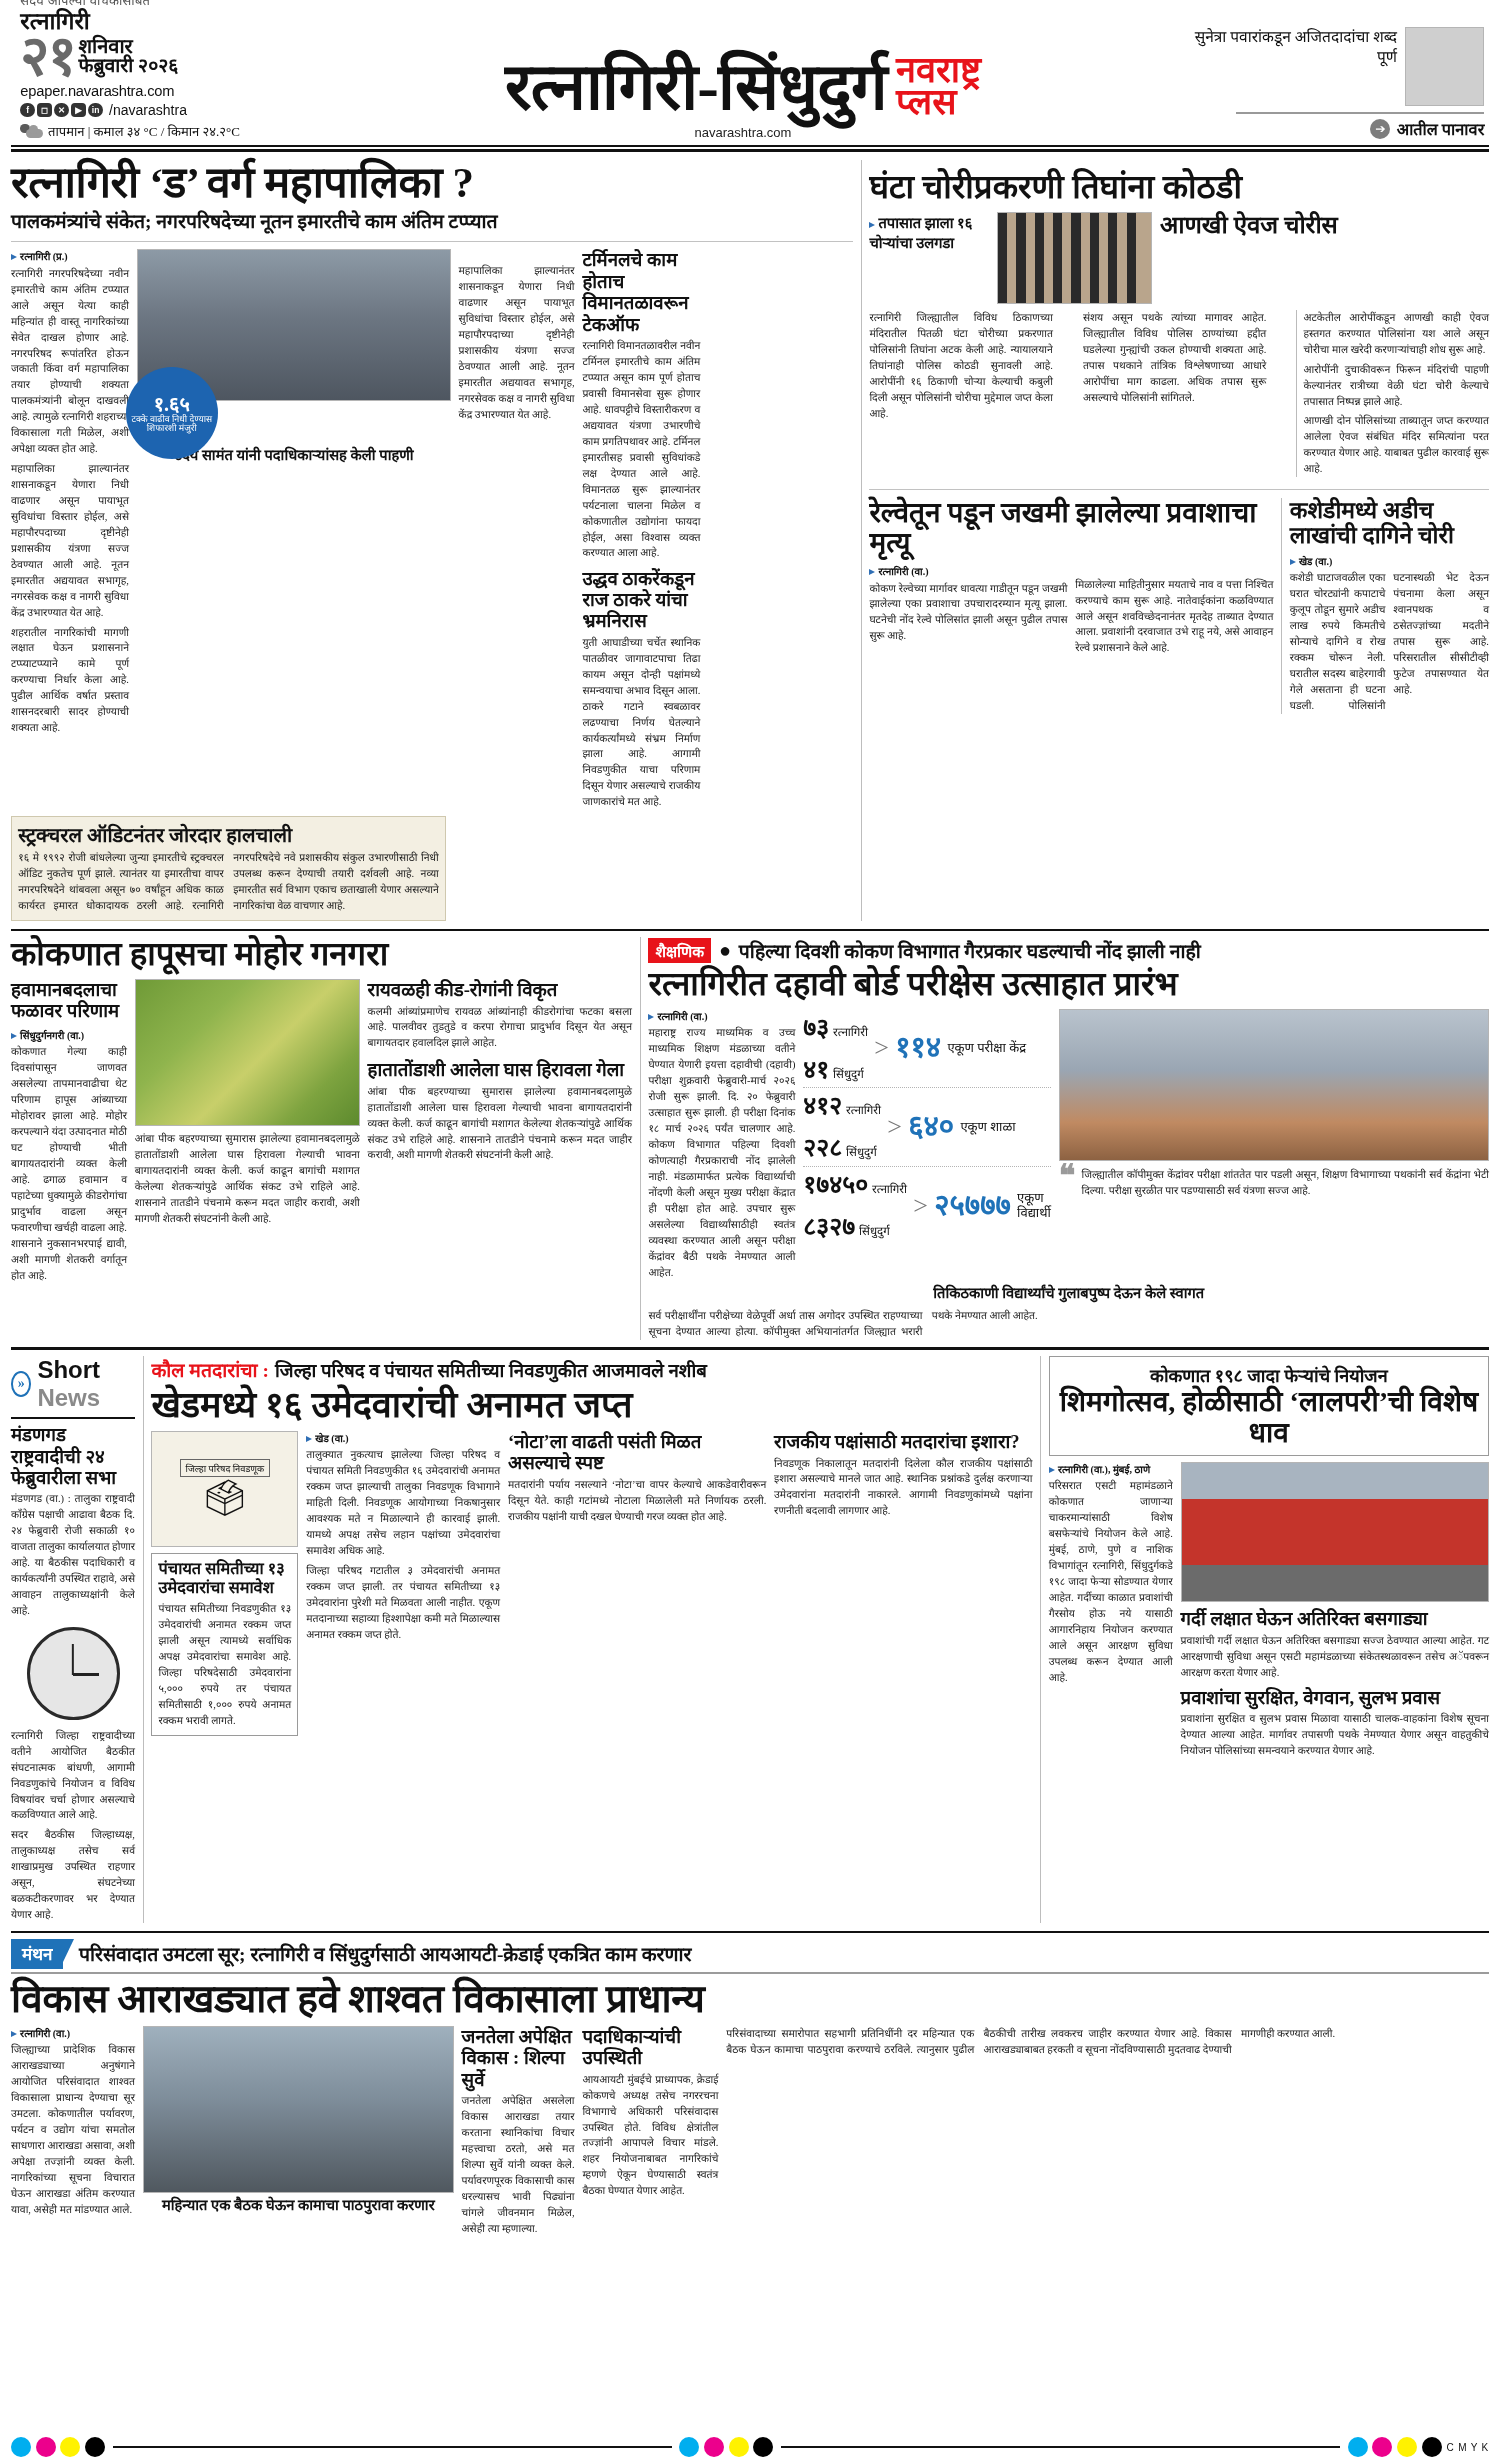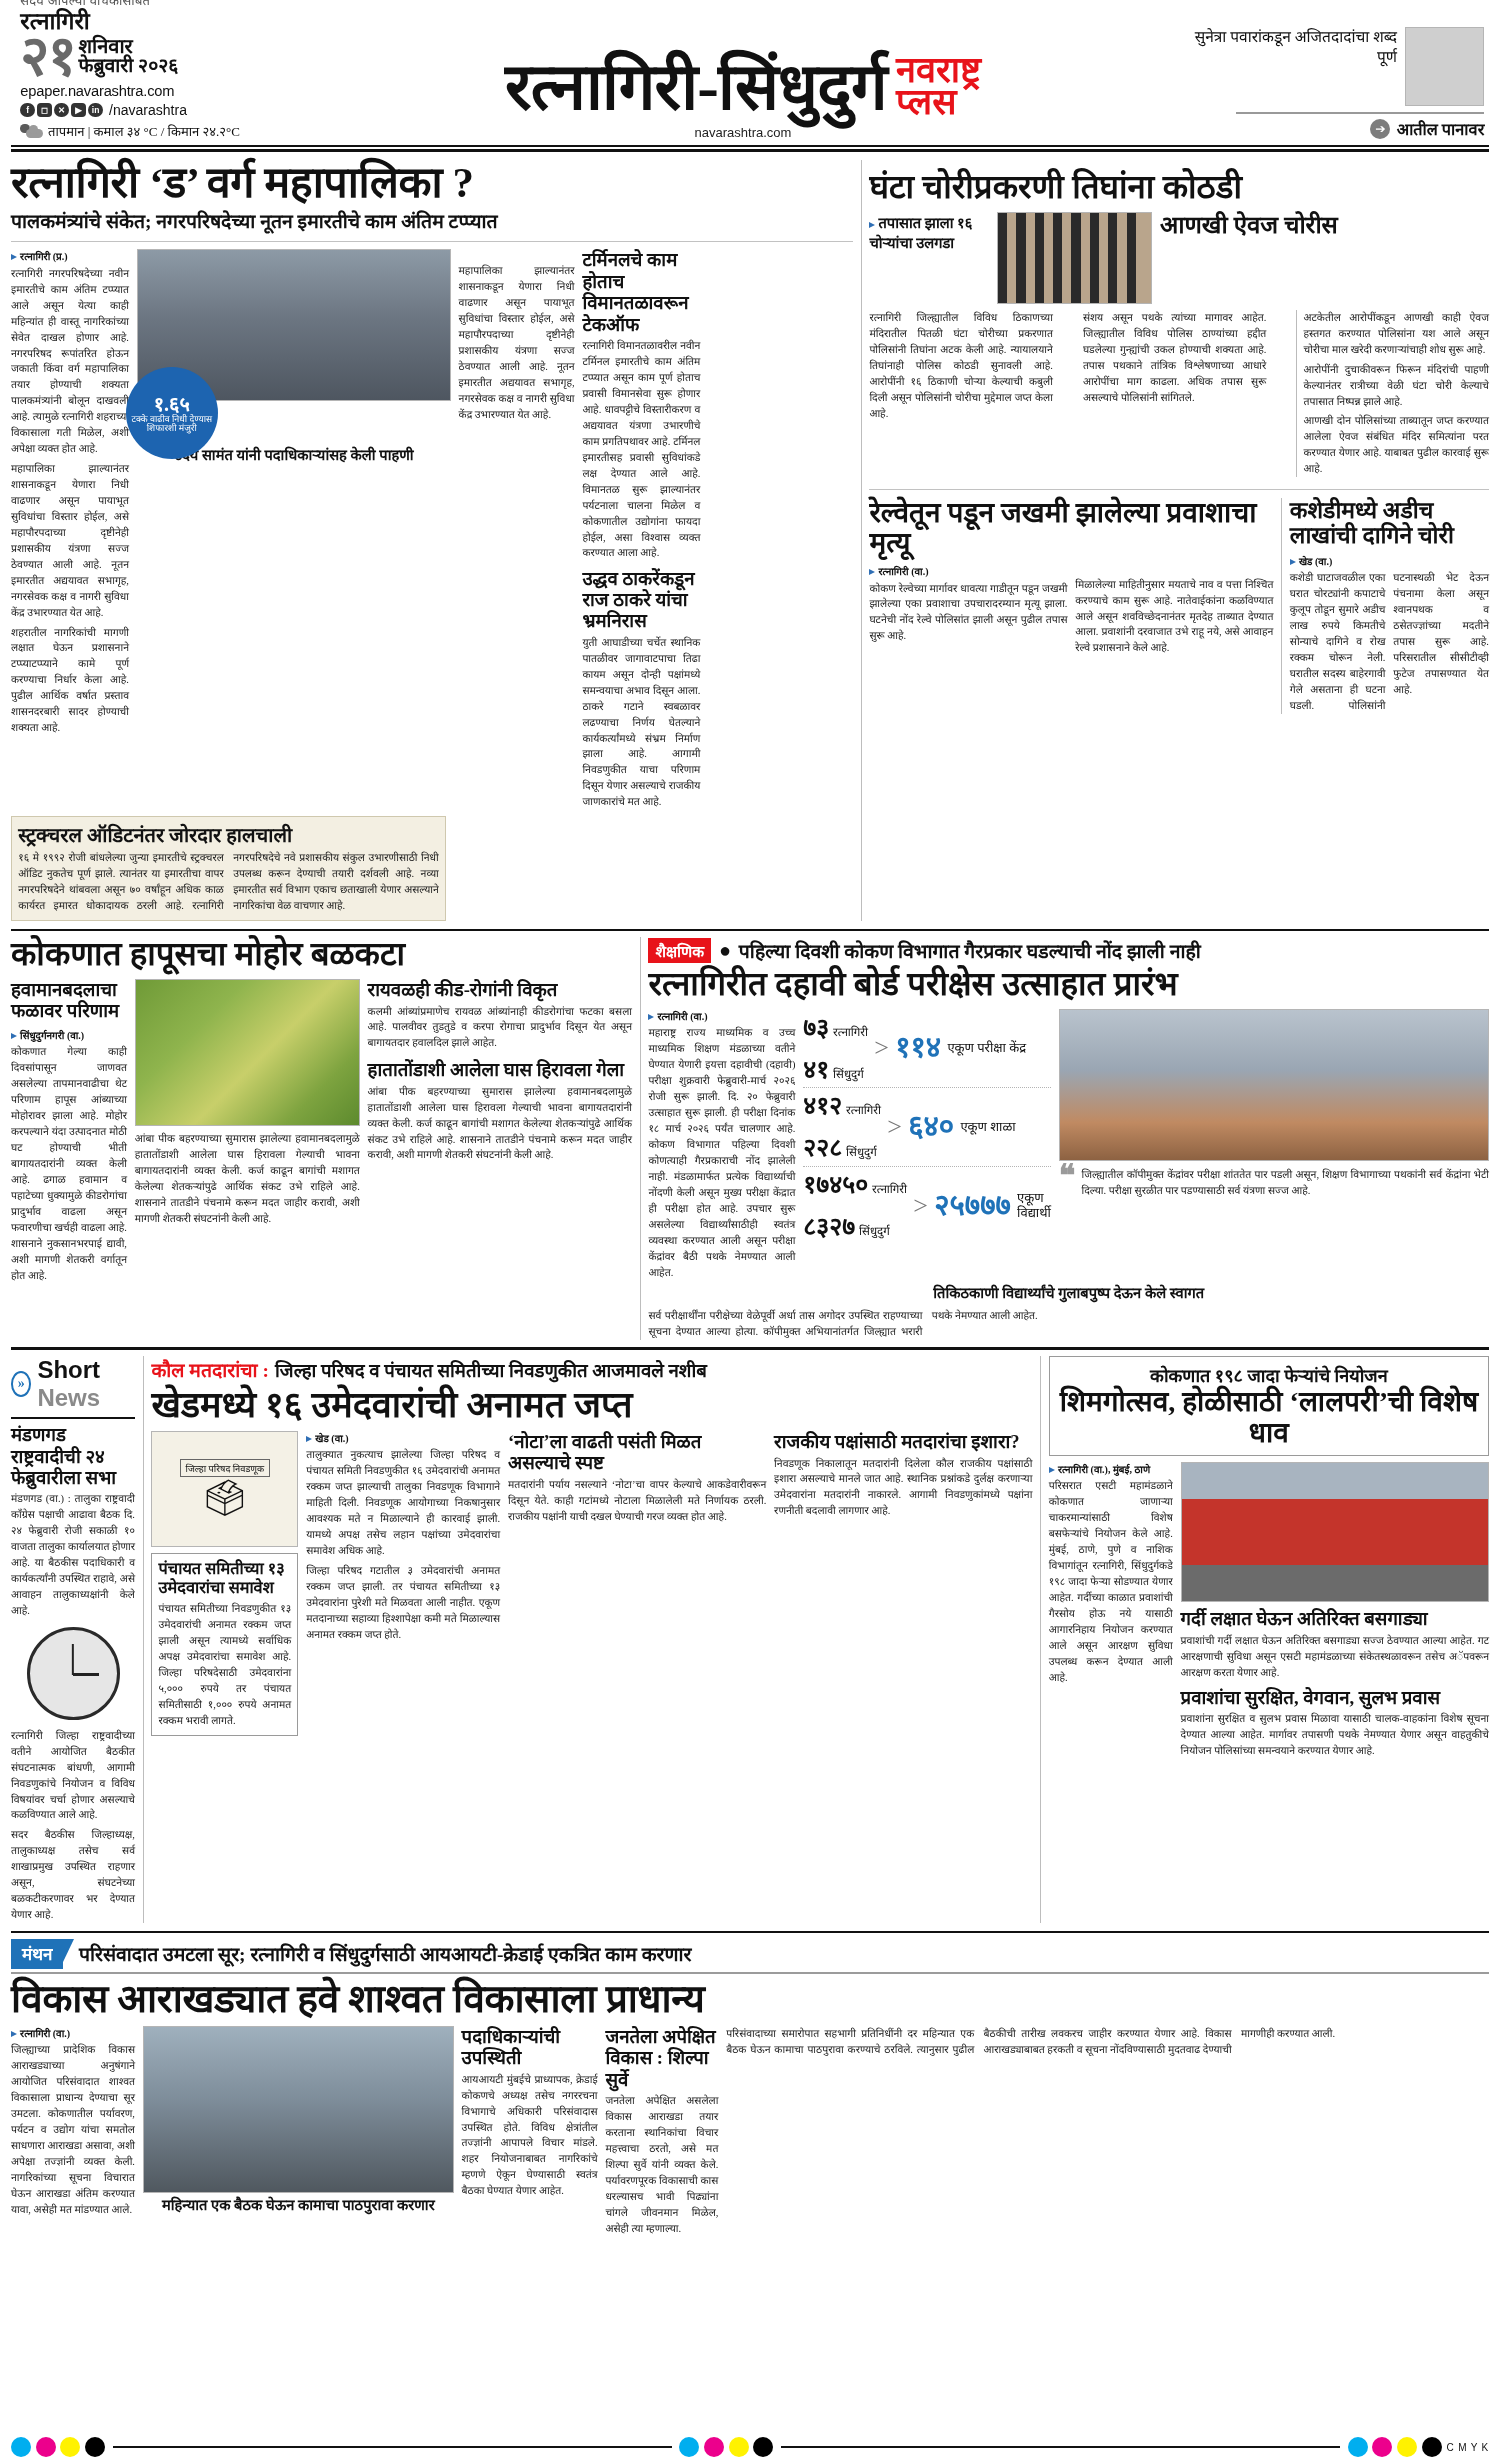--- a/index.html
+++ b/index.html
@@ -311,21 +311,21 @@
         </div>
       </div>
     </div>
   </div>
 
   <div class="hsep2"></div>
 
   <div class="cols">
 
     <div style="width:621px;">
-      <h2 class="head">कोकणात हापूसचा मोहोर बळकटा</h2>
+      <h2 class="head">कोकणात हापूसचा मोहोर गनगरा</h2>
       <div class="colset" style="margin-top:6.2px;">
         <div style="flex:0 0 116px;">
           <h4 class="head">हवामानबदलाचा फळावर परिणाम</h4>
           <div class="byline" style="margin-top:6.2px;">
             <span class="dateline-dot"></span><span>सिंधुदुर्गनगरी (वा.)</span>
           </div>
           <div class="bodytext" style="margin-top:2.3px;">कोकणात गेल्या काही दिवसांपासून जाणवत असलेल्या तापमानवाढीचा थेट परिणाम हापूस आंब्याच्या मोहोरावर झाला आहे. मोहोर करपल्याने यंदा उत्पादनात मोठी घट होण्याची भीती बागायतदारांनी व्यक्त केली आहे. ढगाळ हवामान व पहाटेच्या धुक्यामुळे कीडरोगांचा प्रादुर्भाव वाढला असून फवारणीचा खर्चही वाढला आहे. शासनाने नुकसानभरपाई द्यावी, अशी मागणी शेतकरी वर्गातून होत आहे.</div>
         </div>
         <div style="flex:0 0 225px;">
           <div class="photo ph-mango" style="height:147px;"></div>
@@ -524,28 +524,28 @@
           <span class="dateline-dot"></span><span>रत्नागिरी (वा.)</span>
         </div>
         <div class="bodytext" style="margin-top:2.3px;">जिल्ह्याच्या प्रादेशिक विकास आराखड्याच्या अनुषंगाने आयोजित परिसंवादात शाश्वत विकासाला प्राधान्य देण्याचा सूर उमटला. कोकणातील पर्यावरण, पर्यटन व उद्योग यांचा समतोल साधणारा आराखडा असावा, अशी अपेक्षा तज्ज्ञांनी व्यक्त केली. नागरिकांच्या सूचना विचारात घेऊन आराखडा अंतिम करण्यात यावा, असेही मत मांडण्यात आले.</div>
       </div>
 
       <div style="flex:0 0 311px;">
         <div class="photo ph-panel" style="height:167px;"></div>
         <div class="capbold">महिन्यात एक बैठक घेऊन कामाचा पाठपुरावा करणार</div>
       </div>
 
+      <div style="flex:0 0 113px;">
+        <h4 class="head">जनतेला अपेक्षित विकास : शिल्पा सुर्वे</h4>
+        <div class="bodytext" style="margin-top:3.1px;">जनतेला अपेक्षित असलेला विकास आराखडा तयार करताना स्थानिकांचा विचार महत्त्वाचा ठरतो, असे मत शिल्पा सुर्वे यांनी व्यक्त केले. पर्यावरणपूरक विकासाची कास धरल्यासच भावी पिढ्यांना चांगले जीवनमान मिळेल, असेही त्या म्हणाल्या.</div>
+      </div>
+
       <div style="flex:0 0 136px;">
         <h4 class="head">पदाधिकाऱ्यांची उपस्थिती</h4>
         <div class="bodytext" style="margin-top:3.1px;">आयआयटी मुंबईचे प्राध्यापक, क्रेडाई कोकणचे अध्यक्ष तसेच नगररचना विभागाचे अधिकारी परिसंवादास उपस्थित होते. विविध क्षेत्रांतील तज्ज्ञांनी आपापले विचार मांडले. शहर नियोजनाबाबत नागरिकांचे म्हणणे ऐकून घेण्यासाठी स्वतंत्र बैठका घेण्यात येणार आहेत.</div>
-      </div>
-
-      <div style="flex:0 0 113px;">
-        <h4 class="head">जनतेला अपेक्षित विकास : शिल्पा सुर्वे</h4>
-        <div class="bodytext" style="margin-top:3.1px;">जनतेला अपेक्षित असलेला विकास आराखडा तयार करताना स्थानिकांचा विचार महत्त्वाचा ठरतो, असे मत शिल्पा सुर्वे यांनी व्यक्त केले. पर्यावरणपूरक विकासाची कास धरल्यासच भावी पिढ्यांना चांगले जीवनमान मिळेल, असेही त्या म्हणाल्या.</div>
       </div>
 
       <div style="flex:1;">
         <div class="bodytext" style="columns:3; column-gap:9.3px;">परिसंवादाच्या समारोपात सहभागी प्रतिनिधींनी दर महिन्यात एक बैठक घेऊन कामाचा पाठपुरावा करण्याचे ठरविले. त्यानुसार पुढील बैठकीची तारीख लवकरच जाहीर करण्यात येणार आहे. विकास आराखड्याबाबत हरकती व सूचना नोंदविण्यासाठी मुदतवाढ देण्याची मागणीही करण्यात आली.</div>
       </div>
     </div>
   </div>
 
   <div class="footer">
     <div class="cmyk">

